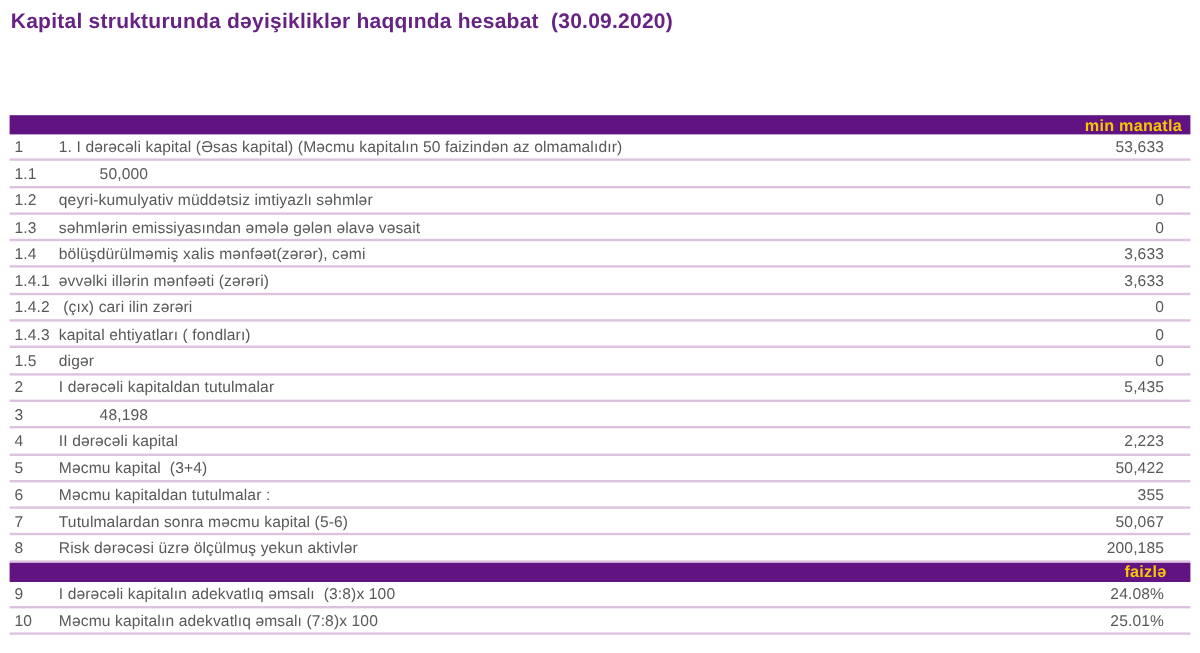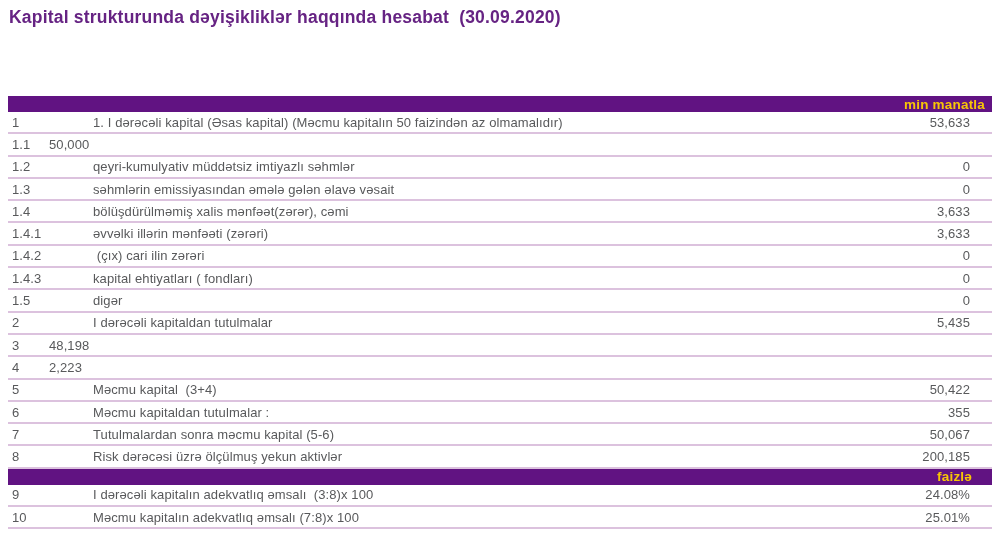--- a/index.html
+++ b/index.html
@@ -27,22 +27,22 @@
   .band .unit { color:var(--yellow); font-weight:bold; font-size:13.5px; letter-spacing:0.2px; }
   .band.manat .unit { padding-right:7px; }
   .band.percent .unit { padding-right:20px; }
   .row {
     box-sizing:border-box; height:22.3px;
     display:flex; align-items:center;
     border-bottom:2px solid var(--sep);
     color:var(--gray); font-size:13px; letter-spacing:0.1px;
   }
   .num { flex:none; width:37px; padding-left:4px; }
-  .label { flex:1; white-space:pre; overflow:hidden;margin-left:44px; }
-  .value { flex:none; padding-right:22px; white-space:pre; }
+  .label { flex:1; white-space:pre; overflow:hidden; }
+  .value { flex:none; padding-right:22px; white-space:pre;margin-left:34px; }
 </style>
 </head>
 <body>
 
 <div class="page">
   <div class="title">Kapital strukturunda dəyişikliklər haqqında hesabat  (30.09.2020)</div>
 
   <div class="report-table">
     <div class="band manat">
       <span class="unit">min manatla</span>
@@ -108,20 +108,21 @@
     <span class="value">5,435</span>
   </div>
 
   <div class="row">
     <span class="num">3</span>
     <span class="value">48,198</span>
   </div>
 
   <div class="row">
     <span class="num">4</span>
+    <span class="label">II dərəcəli kapital</span>
     <span class="value">2,223</span>
   </div>
 
   <div class="row">
     <span class="num">5</span>
     <span class="label">Məcmu kapital  (3+4)</span>
     <span class="value">50,422</span>
   </div>
 
   <div class="row">

